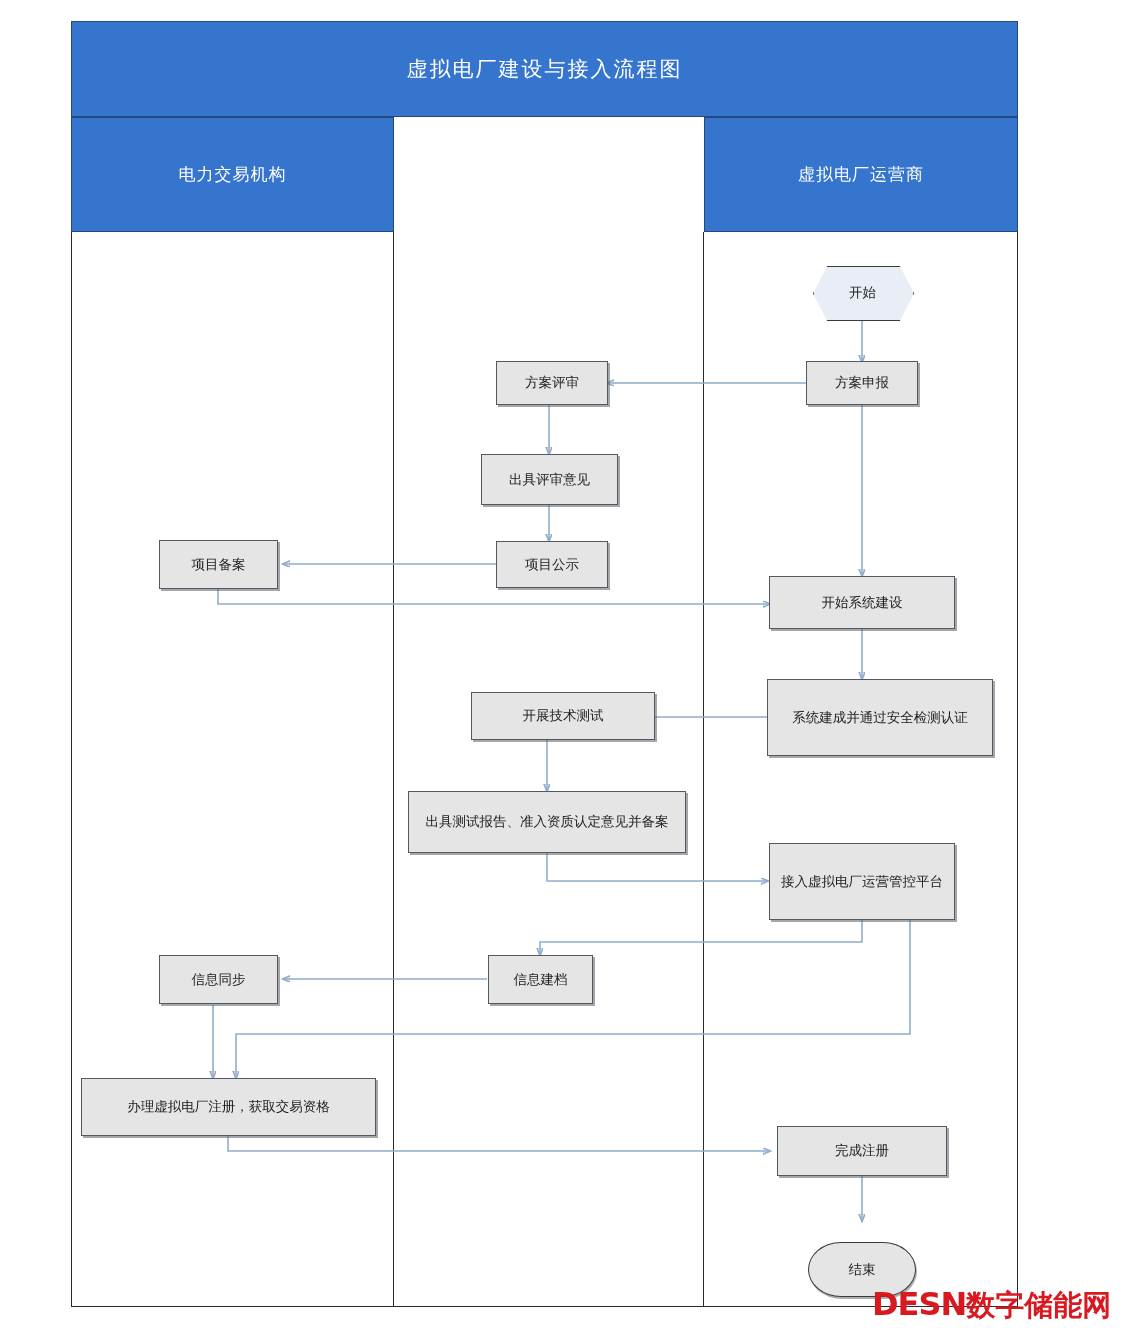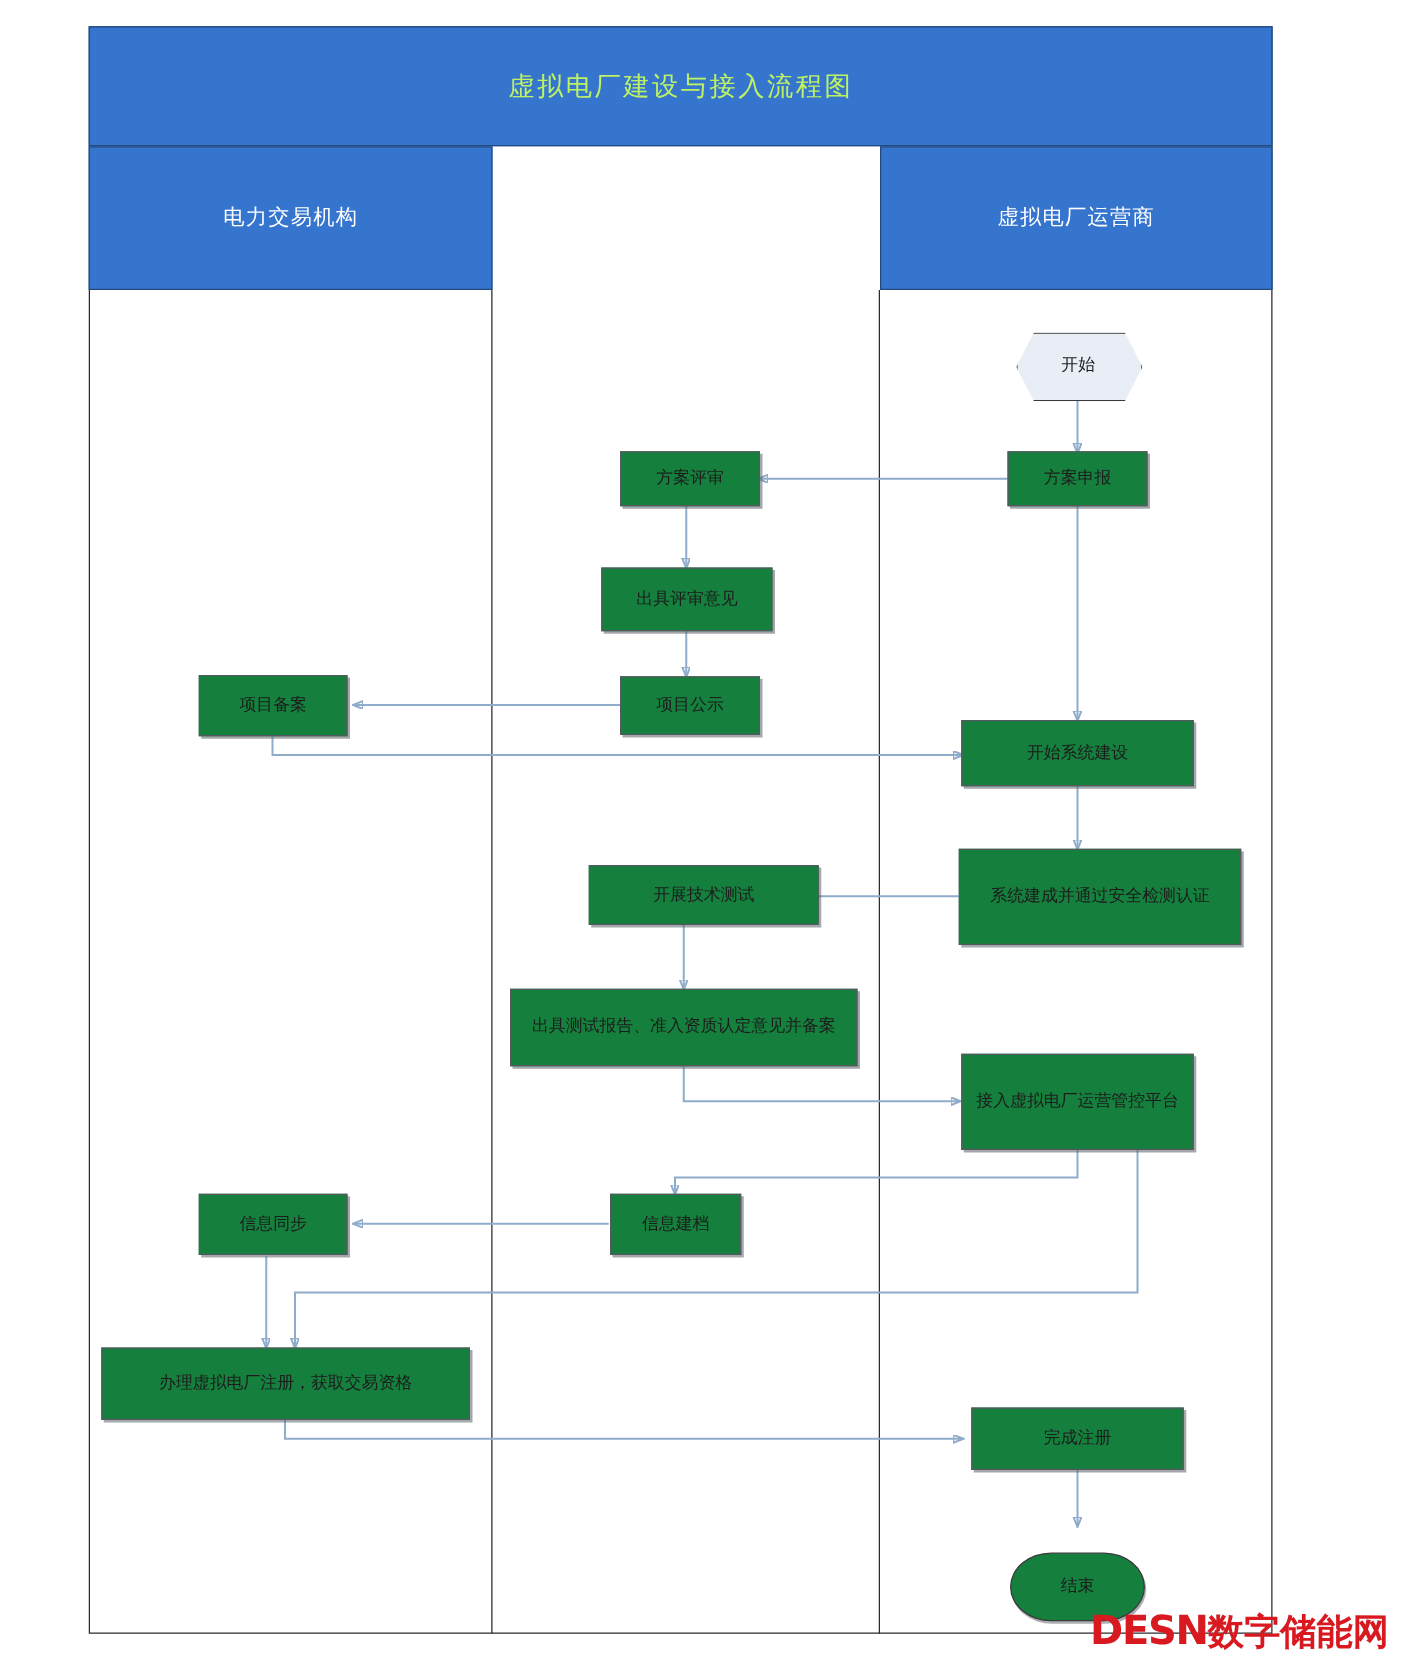--- a/index.html
+++ b/index.html
@@ -14,42 +14,42 @@
   .frame{
     position:absolute;left:71px;top:21px;width:947px;height:1286px;
     border:1px solid #2b2b2b;box-sizing:border-box;
   }
   .title-band{
     position:absolute;left:71px;top:21px;width:947px;height:96px;
     background:#3575ce;border:1px solid #24497f;box-sizing:border-box;
     display:flex;align-items:center;justify-content:center;
   }
   .title-band span{
-    color:#bef264;font-size:21px;letter-spacing:2px;
+    color:#ffffff;font-size:21px;letter-spacing:2px;
   }
   .lane-head{
     position:absolute;top:117px;height:115px;
     background:#3575ce;border:1px solid #24497f;box-sizing:border-box;
     display:flex;align-items:center;justify-content:center;text-align:center;
   }
   .lane-head span{color:#ffffff;font-size:17px;letter-spacing:1px;line-height:1.5;padding:0 10px;}
   .lane-head.l1{left:71px;width:323px;}
   .lane-head.l2{left:394px;width:310px;}
   .lane-head.l3{left:704px;width:314px;}
 
   .lane-div{
     position:absolute;top:232px;width:1px;height:1075px;background:#2b2b2b;
   }
   .lane-div.d1{left:393px;}
   .lane-div.d2{left:703px;}
 
   
   .node{
     position:absolute;box-sizing:border-box;
-    background:#15803d;border:1.5px solid #54595f;
+    background:#e5e5e5;border:1.5px solid #54595f;
     box-shadow:2px 2px 0 rgba(90,95,102,.55);
     display:flex;align-items:center;justify-content:center;text-align:center;
     font-size:13.5px;color:#1c1c1c;line-height:1.45;padding:2px 6px;
   }
   .node.hex{
     background:transparent;border:none;box-shadow:none;padding:0;
   }
   .hex-shape{
     position:absolute;left:0;top:0;width:100%;height:100%;
     background:#e8edf6;border:1.5px solid #3a3a3a;

